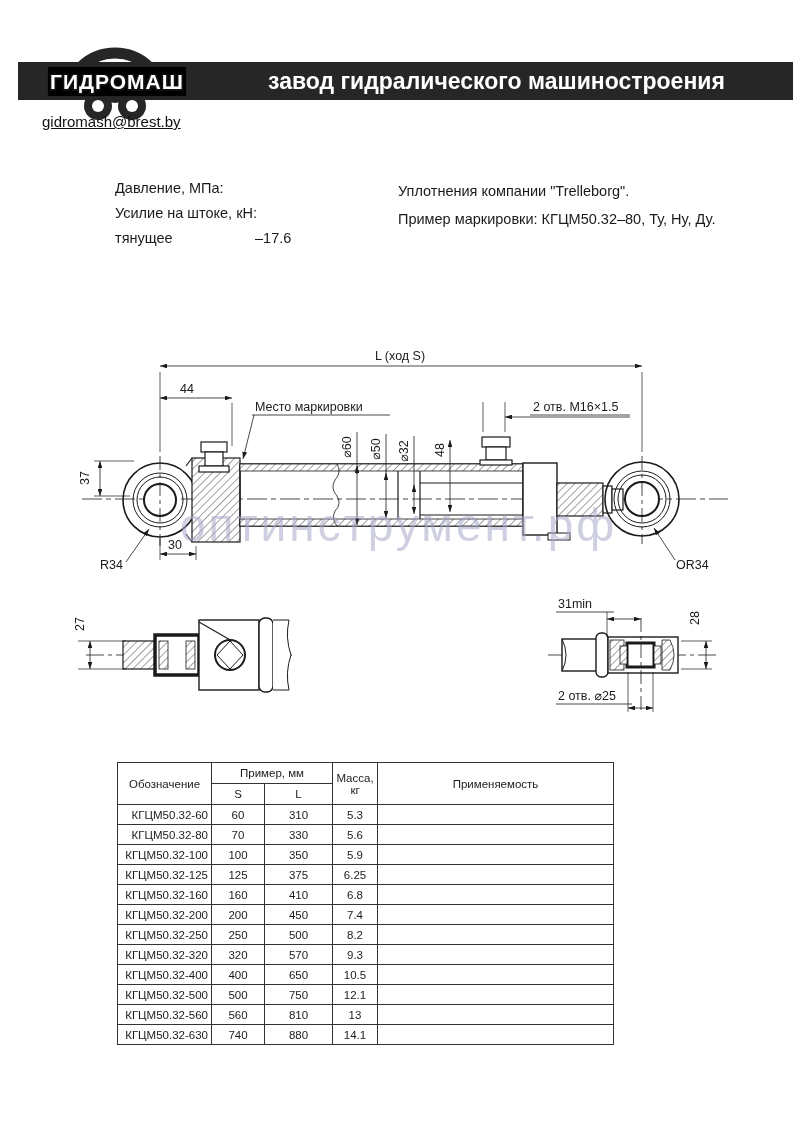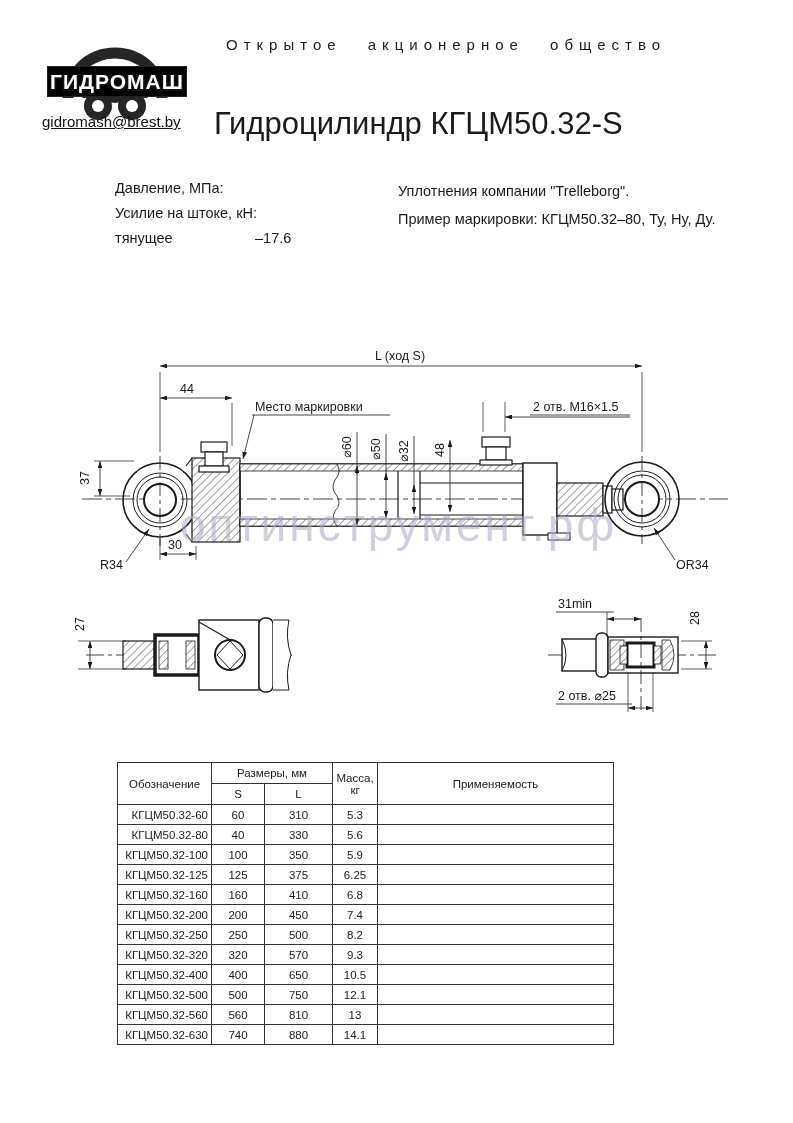--- a/index.html
+++ b/index.html
@@ -35,38 +35,39 @@
        font-weight:normal;overflow:hidden;white-space:nowrap;}
   table.dim .cl-left{text-align:right;padding-left:6px;}
   table.dim thead th{height:20px;}
   .mass2{line-height:12px;}
 </style>
 </head>
 <body>
 
 <div class="page">
 
-  <div class="oao">Открытое акционерное общество</div>
+  <div class="bar">
+    <span>завод гидралического машиностроения</span>
+  </div>
   <svg class="emblem" width="126" height="100" viewBox="0 0 126 100">
     <g fill="none" stroke="#262626">
       <path d="M16,72 a 47,45 0 1 1 94,0" stroke-width="11"></path>
       <path d="M35,72 a 28,27 0 1 1 56,0" stroke-width="9"></path>
       <circle cx="63" cy="62" r="11" stroke-width="8"></circle>
     </g>
     <g>
       <circle cx="46" cy="80" r="14" fill="#262626"></circle>
       <circle cx="80" cy="80" r="14" fill="#262626"></circle>
       <circle cx="46" cy="80" r="6" fill="#fff"></circle>
       <circle cx="80" cy="80" r="6" fill="#fff"></circle>
     </g>
   </svg>
   <div class="logobox">ГИДРОМАШ</div>
   <a class="email" href="#">gidromash@brest.by</a>
 
-  <h1 class="title">Гидроцилиндр КГЦМ50.32-S</h1>
 
   <div class="specs">
       <div class="srow">
         <span class="slabel">Давление, МПа:</span>
         <span class="sval"></span>
       </div>
       <div class="srow">
         <span class="slabel">Усилие на штоке, кН:</span>
         <span class="sval"></span>
       </div>
@@ -236,21 +237,21 @@
     <colgroup>
       <col style="width:94px">
         <col style="width:53px">
         <col style="width:68px">
       <col style="width:45px">
         <col style="width:236px">
     </colgroup>
     <thead>
       <tr>
         <th rowspan="2">Обозначение</th>
-        <th colspan="2">Размеры, мм</th>
+        <th colspan="2">Пример, мм</th>
         <th rowspan="2" class="mass2">
           <div>Масса,</div>
           <div>кг</div>
         </th>
         <th rowspan="2">Применяемость</th>
       </tr>
       <tr>
         <th>S</th>
         <th>L</th>
       </tr>
@@ -258,21 +259,21 @@
     <tbody>
         <tr>
           <td class="cl-left">КГЦМ50.32-60</td>
           <td>60</td>
           <td>310</td>
           <td>5.3</td>
           <td></td>
         </tr>
         <tr>
           <td class="cl-left">КГЦМ50.32-80</td>
-          <td>40</td>
+          <td>70</td>
           <td>330</td>
           <td>5.6</td>
           <td></td>
         </tr>
         <tr>
           <td class="cl-left">КГЦМ50.32-100</td>
           <td>100</td>
           <td>350</td>
           <td>5.9</td>
           <td></td>

